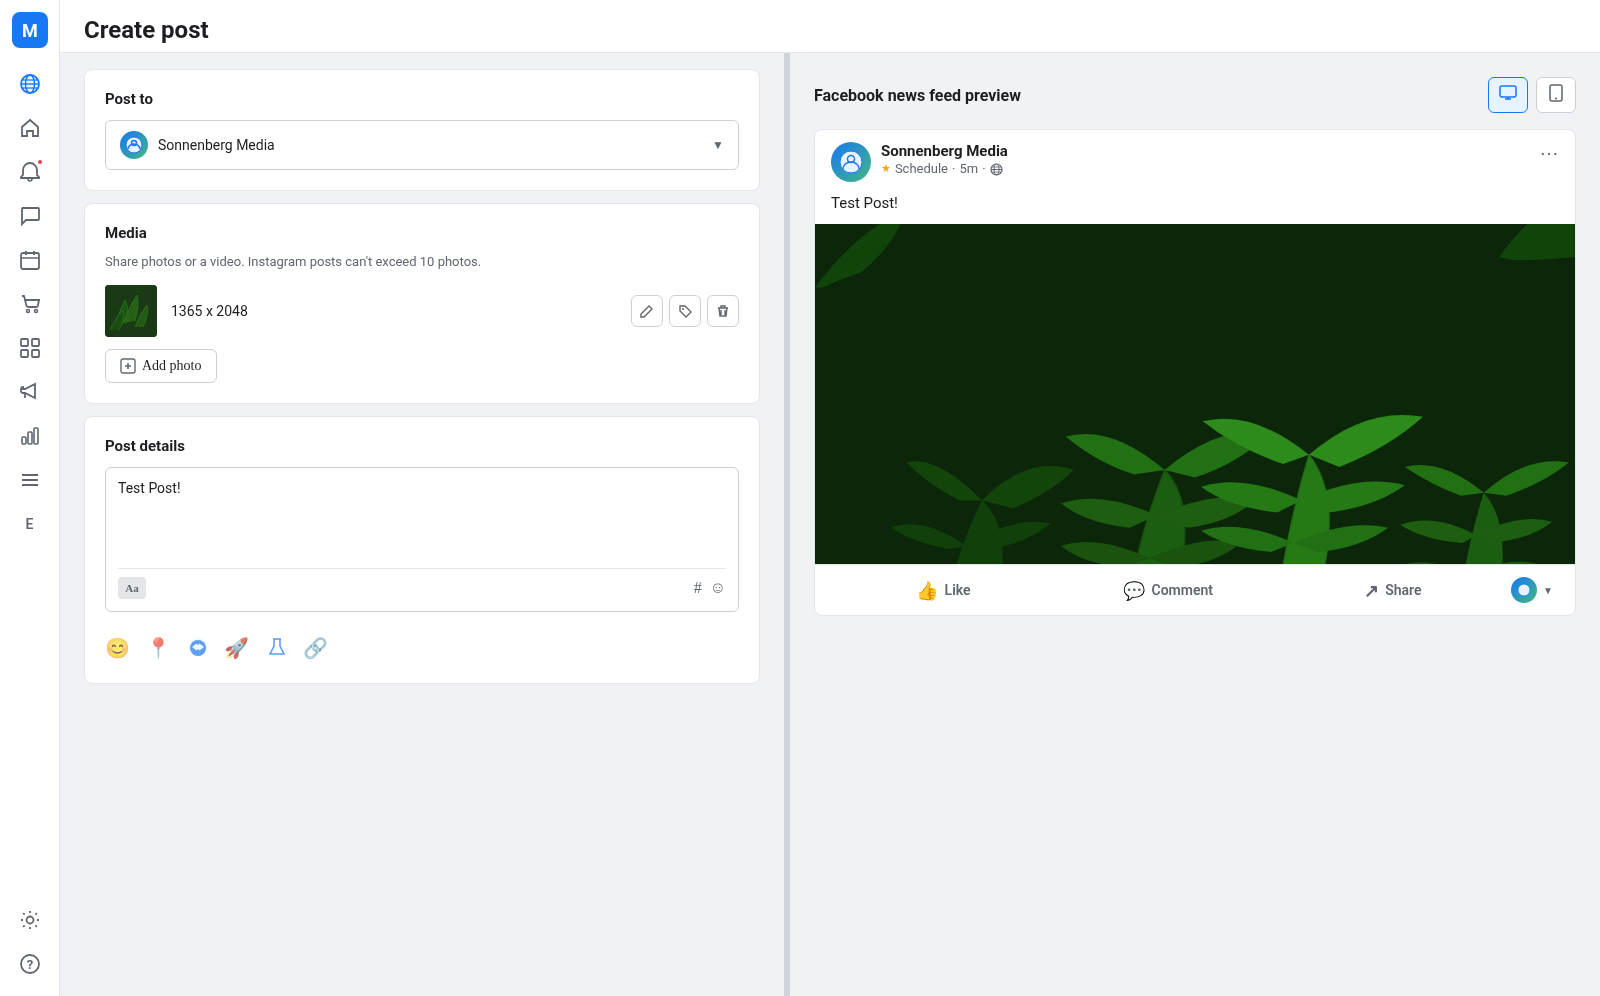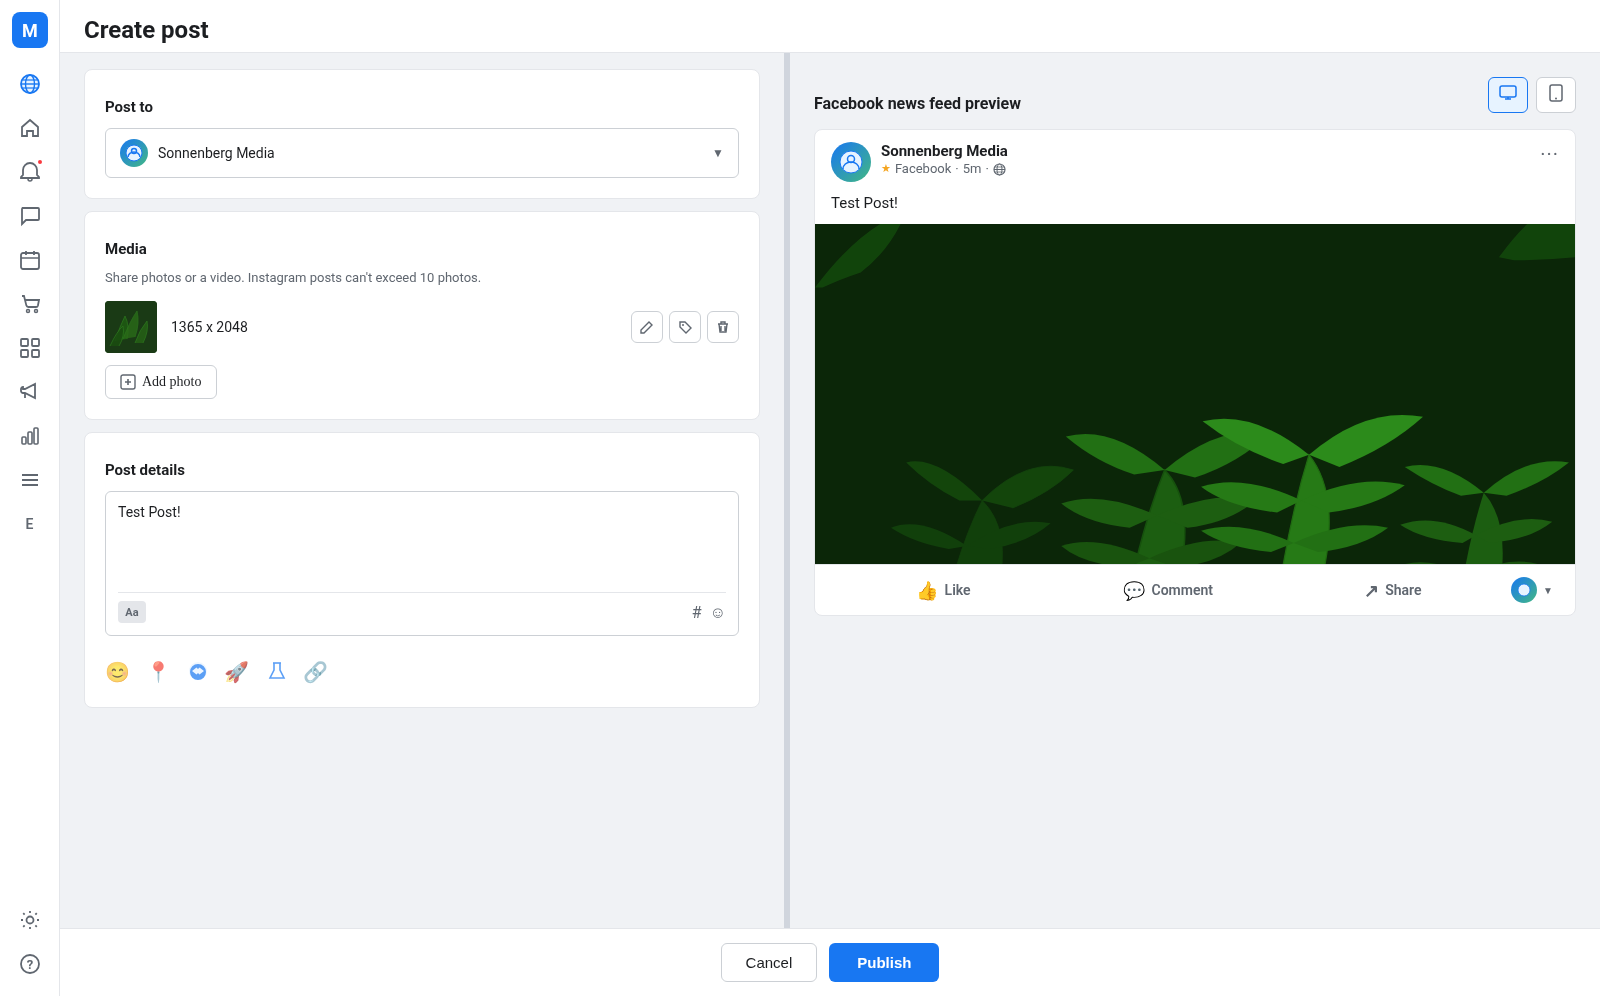--- a/index.html
+++ b/index.html
@@ -111,21 +111,20 @@
       background: #fff;
       border-radius: 8px;
       border: 1px solid #e4e6ea;
       padding: 20px;
     }
     .card-title {
       font-size: 15px;
       font-weight: 700;
       color: #1c1e21;
       margin-bottom: 12px;
-      margin-top: 8px;
     }
     .card-subtitle {
       font-size: 13px;
       color: #606770;
       margin-bottom: 16px;
     }
 
     
     .dropdown-select {
       display: flex;
@@ -234,20 +233,21 @@
       color: #1c1e21;
       min-height: 80px;
     }
     .editor-toolbar {
       display: flex;
       justify-content: space-between;
       align-items: center;
       border-top: 1px solid #e4e6ea;
       padding-top: 8px;
       margin-top: 8px;
+      font-family: Liberation Serif, serif;
     }
     .editor-toolbar-left {
       display: flex;
       align-items: center;
     }
     .editor-toolbar-right {
       display: flex;
       gap: 8px;
       color: #606770;
       font-size: 16px;
@@ -338,21 +338,21 @@
       cursor: pointer;
       font-size: 15px;
       font-weight: 600;
       color: #fff;
     }
 
     
     .preview-header {
       display: flex;
       justify-content: space-between;
-      align-items: flex-end;
+      align-items: center;
       margin-bottom: 16px;
     }
     .preview-title {
       font-size: 16px;
       font-weight: 700;
       color: #1c1e21;
     }
     .preview-device-toggle {
       display: flex;
       gap: 8px;
@@ -702,21 +702,21 @@
             <svg width="24" height="24" viewBox="0 0 24 24" fill="none">
               <circle cx="12" cy="12" r="11" fill="#e7f3ff" stroke="#1877f2" stroke-width="1"></circle>
               <path d="M4 19c0-4 3.5-7 8-7s8 3 8 7" stroke="#1877f2" stroke-width="1.5" fill="none"></path>
               <circle cx="12" cy="9" r="3.5" stroke="#1877f2" stroke-width="1.5" fill="none"></circle>
             </svg>
           </div>
           <div class="fb-post-meta">
             <div class="fb-page-name">Sonnenberg Media</div>
             <div class="fb-post-info">
               <span class="fb-star">★</span>
-              <span>Facebook</span>
+              <span>Schedule</span>
               <span>·</span>
               <span>5m</span>
               <span>·</span>
               <span>
                 <svg width="13" height="13" viewBox="0 0 13 13" fill="none" style="vertical-align:middle;">
                   <circle cx="6.5" cy="6.5" r="5.5" stroke="#606770" stroke-width="1.2"></circle>
                   <ellipse cx="6.5" cy="6.5" rx="2.5" ry="5.5" stroke="#606770" stroke-width="1"></ellipse>
                   <line x1="1" y1="6.5" x2="12" y2="6.5" stroke="#606770" stroke-width="1"></line>
                   <line x1="1.5" y1="4" x2="11.5" y2="4" stroke="#606770" stroke-width="0.8"></line>
                   <line x1="1.5" y1="9" x2="11.5" y2="9" stroke="#606770" stroke-width="0.8"></line>
@@ -809,18 +809,14 @@
             </div>
             <span style="font-size:10px; color:#606770;">▼</span>
           </div>
         </div>
       </div>
 
     </div>
 
   </div>
 
-  <div class="action-bar">
-    <button class="btn-cancel">Cancel</button>
-    <button class="btn-publish">Publish</button>
-  </div>
 
 </div>
 
 </body></html>

